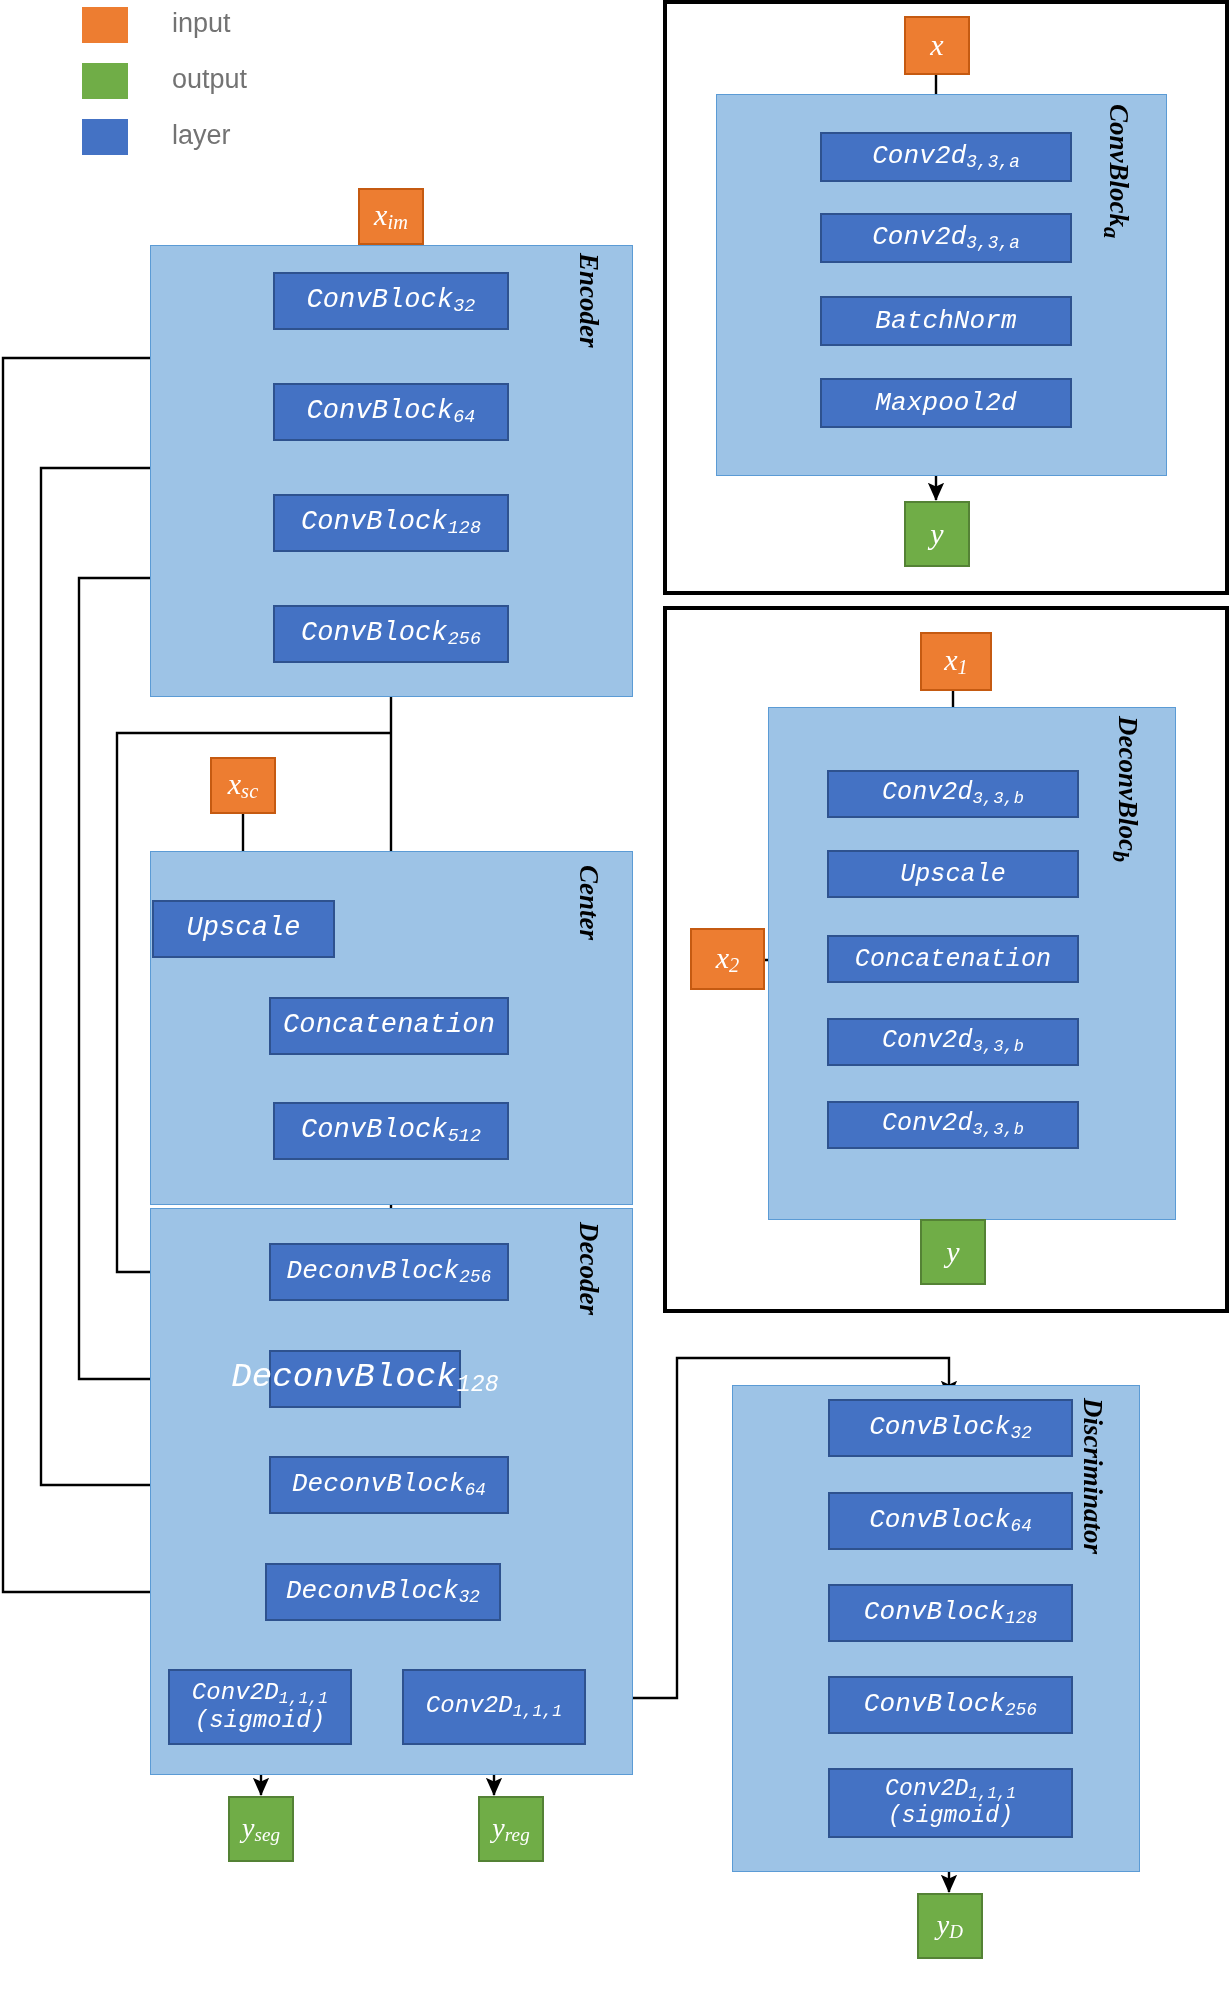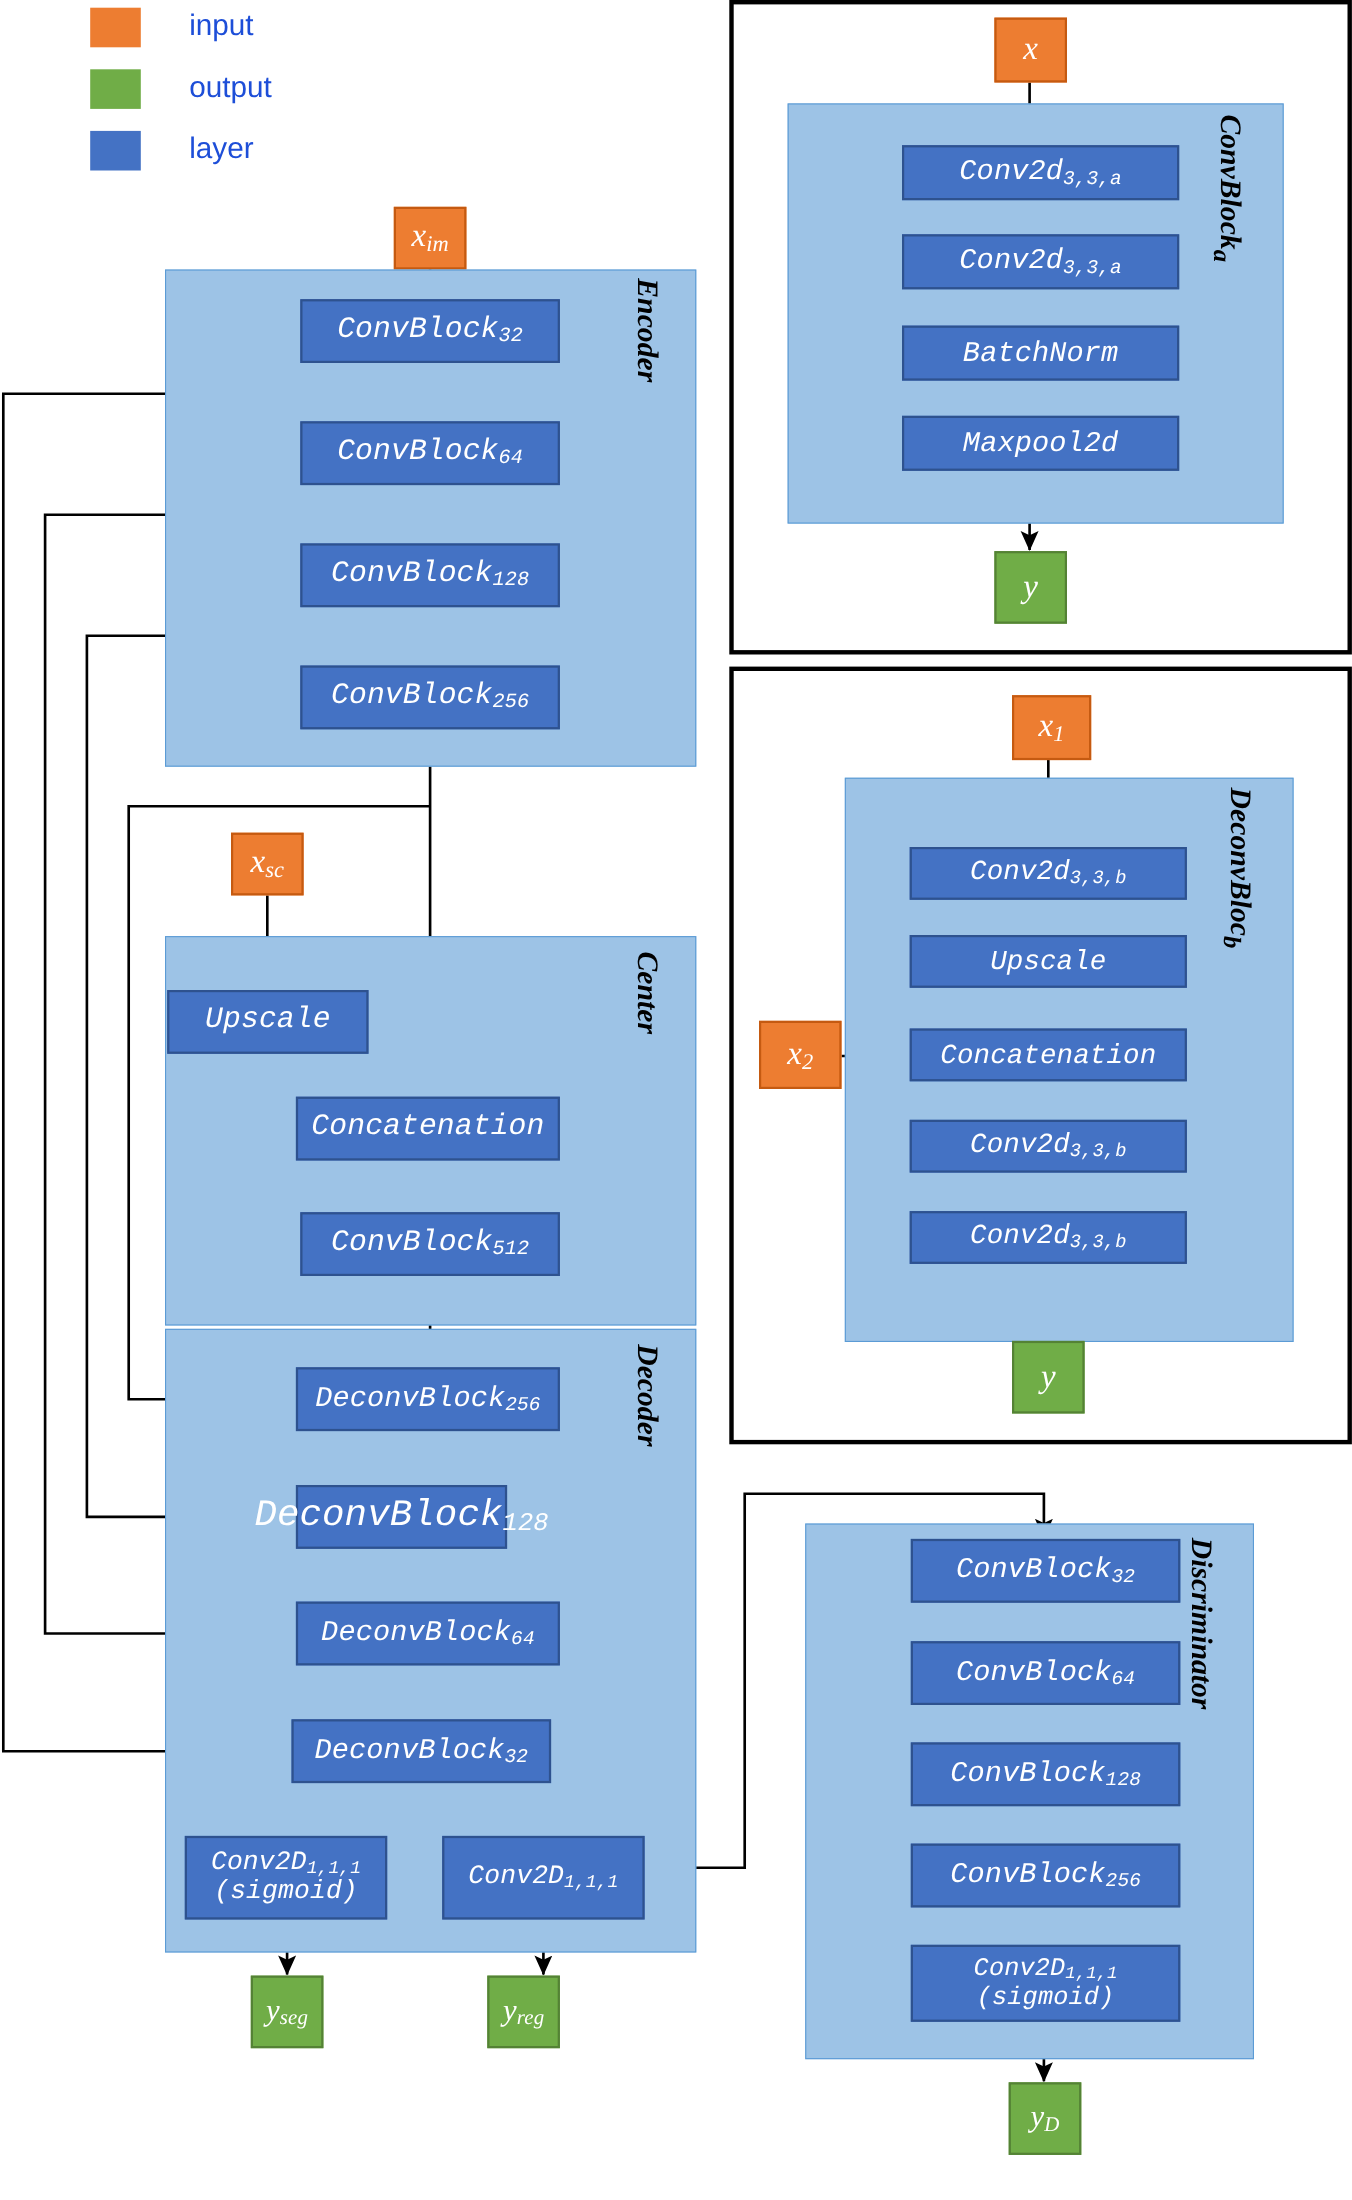--- a/index.html
+++ b/index.html
@@ -69,21 +69,21 @@
     position: absolute;
     width: 46px;
     height: 36px;
     box-sizing: border-box;
   }
   .legend-label {
     position: absolute;
     font-family: "Liberation Sans", "DejaVu Sans", sans-serif;
     font-style: normal;
     font-size: 27px;
-    color: #1d4ed8;
+    color: #737373;
     white-space: nowrap;
   }
   
   .node sub {
     font-size: 0.68em;
     vertical-align: -0.22em;
     font-style: italic;
   }
   .node .n2 { display:block; }
   
@@ -232,21 +232,21 @@
     <span><span>Conv2D</span><sub>1,1,1</sub></span>
     <span class="n2">(sigmoid)</span>
   </div>
   <div class="node layer" style="left:402px; top:1669px; width:184px; height:76px; font-size:24px;">
     <span><span>Conv2D</span><sub>1,1,1</sub></span>
   </div>
 
   <div class="node output" style="left:228px; top:1796px; width:66px; height:66px; font-size:28px;">
     <span><span>y</span><sub>seg</sub></span>
   </div>
-  <div class="node output" style="left:443px; top:1796px; width:66px; height:66px; font-size:28px;">
+  <div class="node output" style="left:478px; top:1796px; width:66px; height:66px; font-size:28px;">
     <span><span>y</span><sub>reg</sub></span>
   </div>
 
   <div class="outline" style="left:663px; top:0px; width:566px; height:595px;"></div>
 
   <div class="node input" style="left:904px; top:16px; width:66px; height:59px; font-size:30px;">
     <span><span>x</span></span>
   </div>
 
   <div class="group" style="left:716px; top:94px; width:451px; height:382px;"></div>

